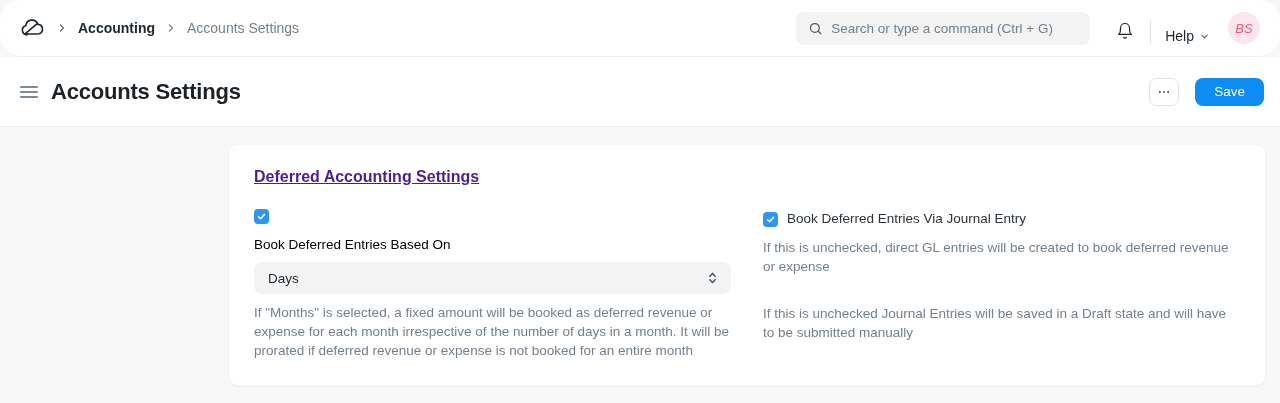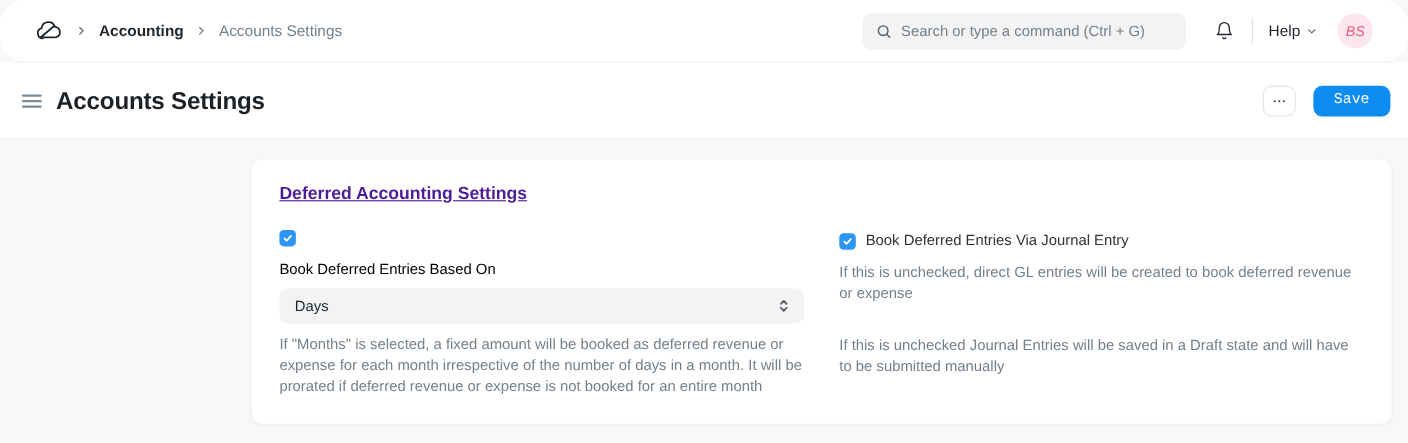--- a/index.html
+++ b/index.html
@@ -12,21 +12,21 @@
   }
   svg { display: block; }
 
   
   .navbar {
     height: 57px;
     background: #ffffff;
     border-bottom: 1px solid #f0f0f0;
     display: flex;
     align-items: center;
-    padding: 0 32px;
+    padding: 0 20px;
     border-radius: 22px;
   }
   .breadcrumb { display: flex; align-items: center; gap: 10px; }
   .logo-btn { display: flex; align-items: center; cursor: pointer; background: none; border: none; padding: 0; }
   .crumb-sep { color: #5f6b74; display: flex; align-items: center; }
   .crumb { font-size: 14px; text-decoration: none; }
   .crumb.current-parent { color: #1f272e; font-weight: 600; }
   .crumb.current-page { color: #74808b; font-weight: 400; }
 
   .nav-search {
@@ -41,21 +41,21 @@
     gap: 8px;
     padding: 0 12px;
     cursor: text;
   }
   .nav-search input {
     border: none; background: transparent; outline: none;
     font-family: inherit; font-size: 13.5px; color: #a21caf; width: 100%;
   }
   .nav-search input::placeholder { color: #74808b; }
 
-  .nav-right { display: flex; align-items: center; margin-left: 22px; }
+  .nav-right { display: flex; align-items: flex-end; margin-left: 22px; }
   .icon-btn { background: none; border: none; cursor: pointer; display: flex; align-items: center; padding: 4px; }
   .nav-divider { width: 1px; height: 24px; background: #e2e2e2; margin: 0 14px 0 12px; }
   .help-btn {
     display: flex; align-items: center; gap: 5px;
     background: none; border: none; cursor: pointer;
     font-family: inherit; font-size: 14px; color: #1f272e;
   }
   .avatar {
     width: 32px; height: 32px; border-radius: 50%;
     display: flex; align-items: center; justify-content: center;
@@ -72,21 +72,21 @@
     background: #ffffff;
     border-bottom: 1px solid #ededed;
     display: flex;
     align-items: center;
     padding: 0 16px;
   }
   .hamburger-btn { background: none; border: none; cursor: pointer; padding: 4px; margin-right: 9px; }
   .hamburger-btn span { display: block; width: 18px; height: 2px; background: #7c8a96; border-radius: 2px; }
   .hamburger-btn span + span { margin-top: 3px; }
   .page-title { font-size: 22px; font-weight: 700; color: #1c2126; letter-spacing: -0.2px; }
-  .header-actions { margin-left: auto; display: flex; align-items: center; gap: 16px; font-family: Liberation Mono, monospace; }
+  .header-actions { margin-left: auto; display: flex; align-items: center; gap: 16px; }
   .more-btn {
     width: 30px; height: 28px;
     border: 1px solid #e3e3e3; border-radius: 8px;
     background: #fff; cursor: pointer;
     display: flex; align-items: center; justify-content: center;
   }
   .save-btn {
     height: 28px; padding: 0 19px;
     border: none; border-radius: 8px;
     background: #0d8cf2; color: #ffffff;

